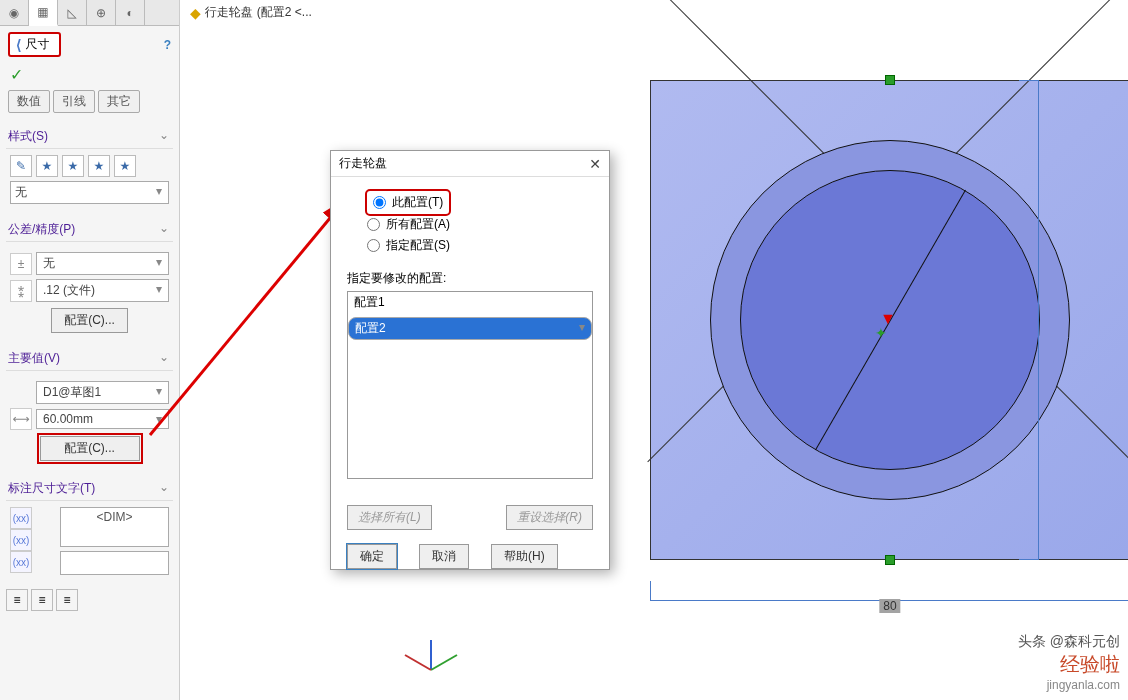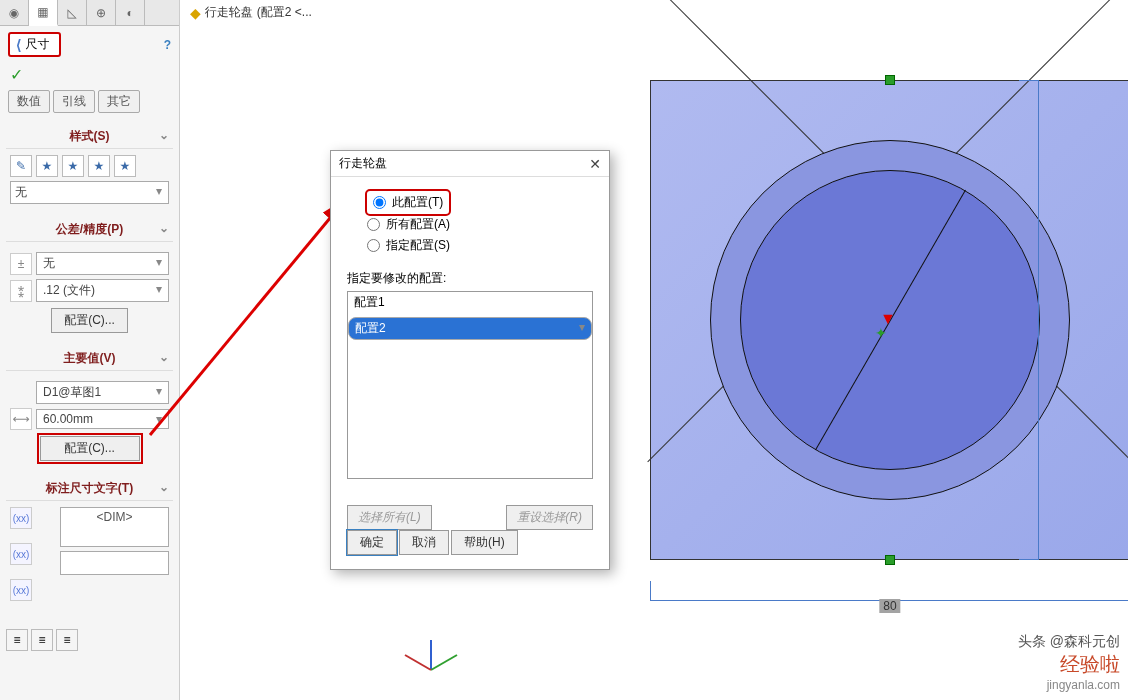--- a/index.html
+++ b/index.html
@@ -14,41 +14,41 @@
 #hdr { display: flex; align-items: center; padding: 6px 8px; }
 #hdr-box { border: 2px solid #c00; border-radius: 3px; padding: 2px 10px 2px 6px; display: inline-flex; align-items: center; gap: 4px; background: #fff; }
 #hdr-box .back { color: #4a7ac8; font-weight: bold; font-size: 14px; line-height: 1; }
 #hdr .qmark { margin-left: auto; color: #3a80c0; font-weight: bold; }
 #ok { color: #2a9d2a; padding: 2px 10px; font-size: 16px; }
 
 #subtabs { display: flex; gap: 3px; padding: 4px 8px; }
 #subtabs .st { border: 1px solid #aaa; background: #f0f0f0; padding: 2px 8px; border-radius: 2px; color: #555; }
 
 .sect { margin: 8px 6px 0; }
-.sect-h { padding: 3px 2px; font-weight: 700; color: #7f1d1d; position: relative; border-bottom: 1px solid #ddd; text-align: center; }
+.sect-h { padding: 3px 2px; font-weight: 400; color: #4c1d95; position: relative; border-bottom: 1px solid #ddd; }
 .sect-h::after { content: "⌄"; position: absolute; right: 4px; color: #888; }
 .sect-body { padding: 6px 4px; }
 
 .row-icons { display: flex; gap: 4px; }
 .row-icons .ic { width: 22px; height: 22px; border: 1px solid #bbb; background: #fff; display: flex; align-items: center; justify-content: center; font-size: 12px; color: #3a6aa8; }
 
 .sel { width: 100%; border: 1px solid #aaa; background: #fff; padding: 2px 4px; margin-top: 4px; position: relative; color: #444; }
 .sel::after { content: "▾"; position: absolute; right: 6px; color: #888; }
 
 .inrow { display: flex; align-items: center; gap: 4px; margin: 4px 0; }
 .inrow .lead { width: 22px; height: 22px; border: 1px solid #ccc; background: #fff; display: flex; align-items: center; justify-content: center; color: #888; }
 .inrow .field { flex: 1; border: 1px solid #aaa; background: #fff; padding: 2px 6px; color: #444; position: relative; }
 .inrow .field::after { content: "▾"; position: absolute; right: 6px; color: #888; }
 
 .btn { border: 1px solid #999; background: #efefef; padding: 3px 12px; color: #333; display: inline-block; }
 .btn-hl { outline: 2px solid #c00; outline-offset: 1px; }
 #mainval .btn-hl { display: block; margin: 6px auto 2px; width: 100px; text-align: center; }
 
 #txtlbl .field2 { border: 1px solid #aaa; background: #fff; height: 40px; padding: 2px 4px; color: #555; margin-left: 26px; text-align: center; }
-#txtlbl .lead2 { width: 22px; height: 22px; border: 1px solid #ccc; background: #f4f4ff; color: #5a7ad8; display: flex; align-items: center; justify-content: center; font-size: 10px; margin-bottom: 14px; }
+#txtlbl .lead2 { width: 22px; height: 22px; border: 1px solid #ccc; background: #f4f4ff; color: #5a7ad8; display: flex; align-items: center; justify-content: center; font-size: 10px; margin-bottom: 0; }
 
 
 #view { position: absolute; left: 180px; right: 0; top: 0; bottom: 0; background: #fff; }
 #crumb { position: absolute; left: 10px; top: 4px; color: #333; display: flex; align-items: center; gap: 4px; }
 #crumb .diamond { color: #d9a400; font-size: 14px; }
 
 
 .part { position: absolute; left: 460px; top: 80px; width: 500px; height: 500px; }
 .plate { position: absolute; left: 10px; top: 0; width: 480px; height: 480px; background: linear-gradient(135deg,#b0baf0,#9aa8ea); border: 1px solid #333; }
 .plate::before, .plate::after { content: ""; position: absolute; background: #333; width: 1px; height: 680px; top: -100px; }
@@ -82,21 +82,21 @@
 #dlg-b { padding: 14px 16px; }
 #dlg-b .radio-hl { display: inline-flex; align-items: center; gap: 4px; outline: 2px solid #c00; border-radius: 3px; padding: 1px 6px; }
 #dlg-b label { display: flex; align-items: center; gap: 6px; padding: 2px 0; }
 #dlg-b input[type=radio] { margin: 0; }
 #dlg-b .group-lbl { margin-top: 14px; margin-bottom: 4px; }
 #dlg-list { border: 1px solid #999; height: 188px; background: #fff; overflow: hidden; }
 #dlg-list .opt { padding: 2px 6px; }
 #dlg-list .opt.sel { background: #2a72d4; color: #fff; border-radius: 8px; }
 #dlg-ctrl { display: flex; justify-content: space-between; margin-top: 26px; font-style: italic; }
 #dlg-ctrl .btn { color: #999; padding: 3px 10px; }
-#dlg-foot { display: flex; gap: 2px; }
+#dlg-foot { display: flex; gap: 22px; margin-top: 14px; }
 #dlg-foot .btn.primary { outline: 1px solid #3a80c0; }
 
 
 #arrow { position: absolute; left: 140px; top: 190px; width: 220px; height: 250px; pointer-events: none; }
 
 
 #triad { position: absolute; left: 230px; bottom: 20px; width: 60px; height: 60px; }
 #triad .ax { position: absolute; left: 20px; bottom: 10px; width: 2px; height: 30px; }
 #triad .z { background: #3060d0; } 
 #triad .y { background: #30a030; transform: rotate(60deg); transform-origin: bottom; }

